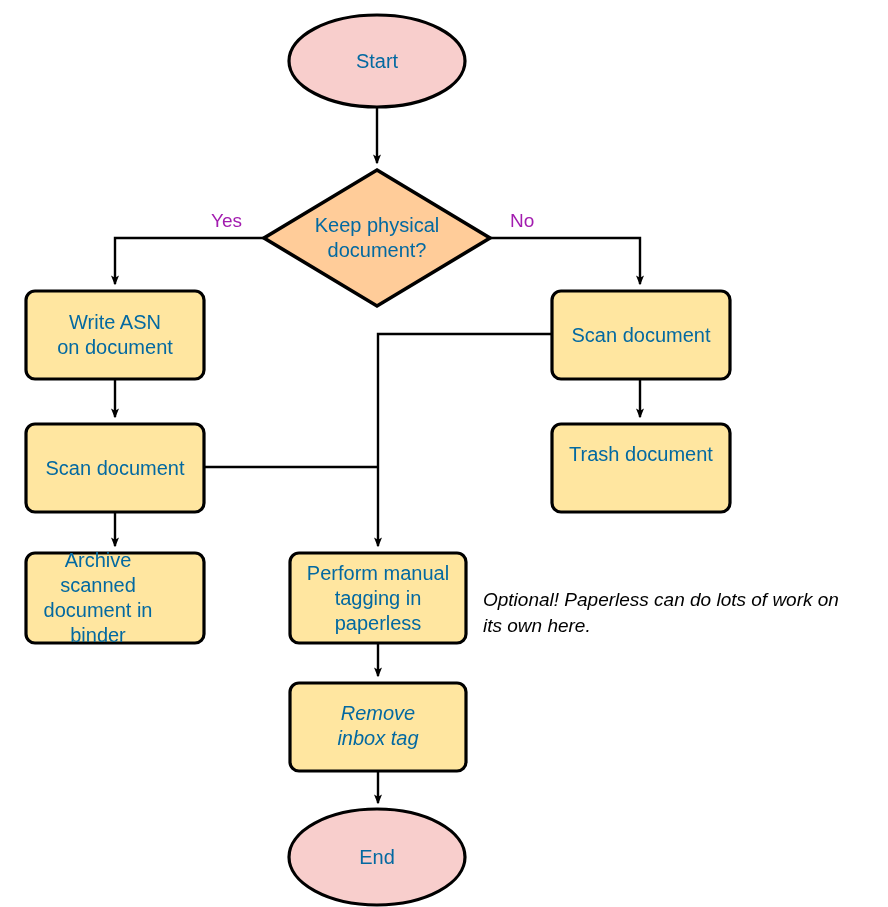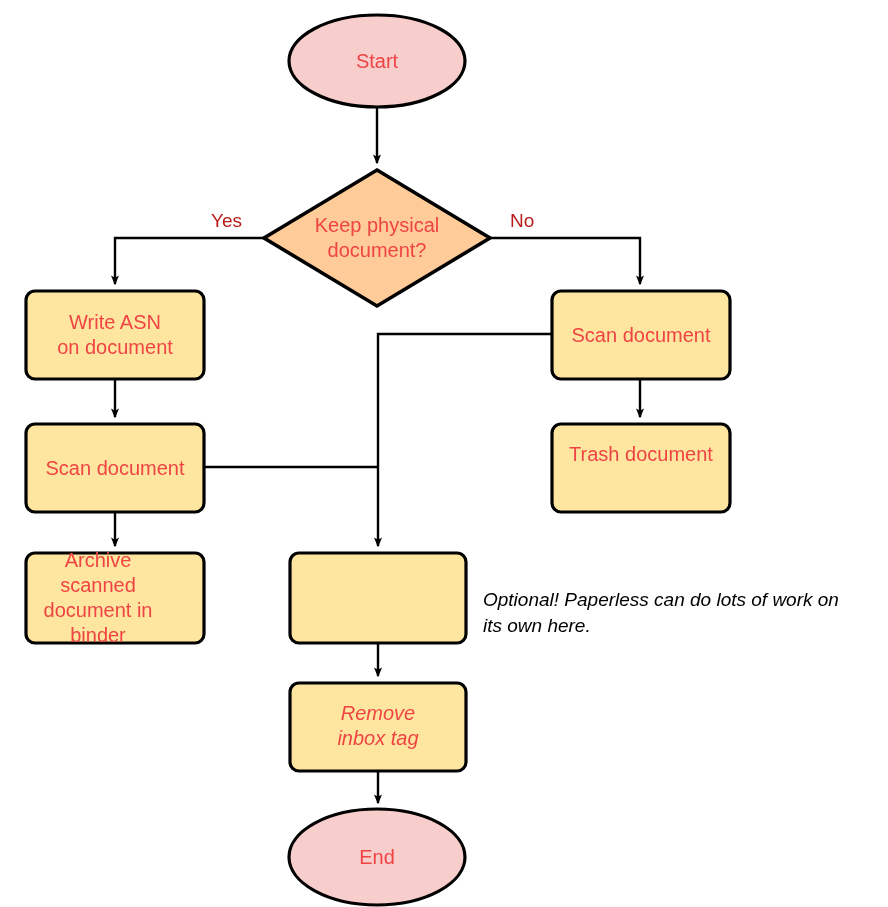--- a/index.html
+++ b/index.html
@@ -23,30 +23,30 @@
     top: 0;
     width: 888px;
     height: 907px;
   }
   .node-label {
     position: absolute;
     display: flex;
     align-items: center;
     justify-content: center;
     text-align: center;
-    color: #ef4444;
+    color: #0369a1;
     font-family: "Liberation Sans", sans-serif;
     font-size: 20px;
     line-height: 25px;
     white-space: pre-line;
     pointer-events: none;
   }
   .edge-label {
     position: absolute;
-    color: #b91c1c;
+    color: #a21caf;
     font-family: "Liberation Sans", sans-serif;
     font-size: 19px;
     line-height: 22px;
     white-space: nowrap;
   }
   .annotation {
     position: absolute;
     color: #000000;
     font-family: "Liberation Sans", sans-serif;
     font-style: italic;
@@ -143,20 +143,23 @@
   <div class="node-label" style="left:26px; top:424px; width:178px; height:88px;">Scan document</div>
 
   <div class="node-label" style="left:26px; top:553px; width:144px; height:90px;">Archive scanned
 document in
 binder</div>
 
   <div class="node-label" style="left:552px; top:291px; width:178px; height:88px;">Scan document</div>
 
   <div class="node-label" style="left:552px; top:424px; width:178px; height:60px;">Trash document</div>
 
+  <div class="node-label" style="left:290px; top:553px; width:176px; height:90px;">Perform manual
+tagging in
+paperless</div>
 
   <div class="node-label" style="left:290px; top:683px; width:176px; height:86px;font-style:italic;">Remove
 inbox tag</div>
 
   <div class="node-label" style="left:289px; top:811px; width:176px; height:92px;text-align:right;">End</div>
 
   <div class="edge-label" style="left:211px; top:210px;">Yes</div>
 
   <div class="edge-label" style="left:510px; top:210px;">No</div>
 

